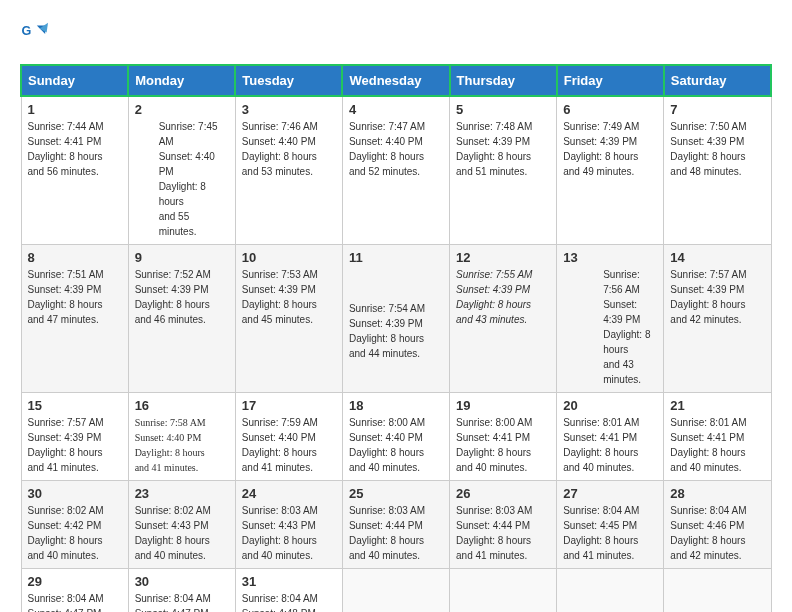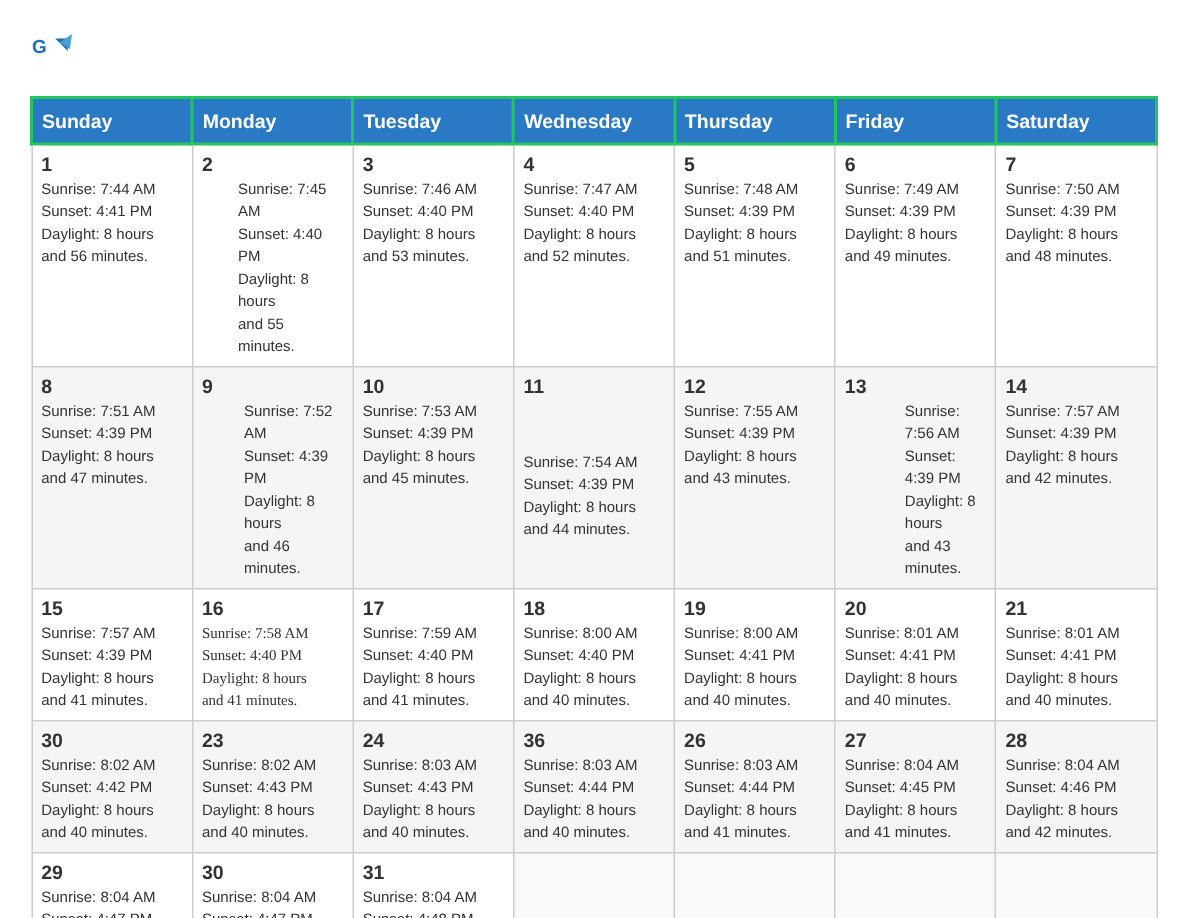--- a/index.html
+++ b/index.html
@@ -166,42 +166,42 @@
       <tr>
         <td>
           <span class="day-num">8</span>
           <div class="day-info" style="white-space: pre-line;">Sunrise: 7:51 AM
 Sunset: 4:39 PM
 Daylight: 8 hours
 and 47 minutes.</div>
         </td>
         <td>
           <span class="day-num">9</span>
-          <div class="day-info" style="white-space: pre-line; margin-left: 28px;">Sunrise: 7:52 AM
+          <div class="day-info" style="white-space: pre-line;">Sunrise: 7:52 AM
 Sunset: 4:39 PM
 Daylight: 8 hours
 and 46 minutes.</div>
         </td>
         <td>
           <span class="day-num">10</span>
           <div class="day-info" style="white-space: pre-line;">Sunrise: 7:53 AM
 Sunset: 4:39 PM
 Daylight: 8 hours
 and 45 minutes.</div>
         </td>
         <td>
           <span class="day-num">11</span>
           <div class="day-info" style="white-space: pre-line; margin-top: 36px;">Sunrise: 7:54 AM
 Sunset: 4:39 PM
 Daylight: 8 hours
 and 44 minutes.</div>
         </td>
         <td>
           <span class="day-num">12</span>
-          <div class="day-info" style="white-space: pre-line;">Sunrise: 7:55 AM
+          <div class="day-info" style="white-space: pre-line; font-style: italic;">Sunrise: 7:55 AM
 Sunset: 4:39 PM
 Daylight: 8 hours
 and 43 minutes.</div>
         </td>
         <td>
           <span class="day-num">13</span>
           <div class="day-info" style="white-space: pre-line; margin-left: 40px;">Sunrise: 7:56 AM
 Sunset: 4:39 PM
 Daylight: 8 hours
 and 43 minutes.</div>
@@ -281,21 +281,21 @@
 and 40 minutes.</div>
         </td>
         <td>
           <span class="day-num">24</span>
           <div class="day-info" style="white-space: pre-line;">Sunrise: 8:03 AM
 Sunset: 4:43 PM
 Daylight: 8 hours
 and 40 minutes.</div>
         </td>
         <td>
-          <span class="day-num">36</span>
+          <span class="day-num">25</span>
           <div class="day-info" style="white-space: pre-line;">Sunrise: 8:03 AM
 Sunset: 4:44 PM
 Daylight: 8 hours
 and 40 minutes.</div>
         </td>
         <td>
           <span class="day-num">26</span>
           <div class="day-info" style="white-space: pre-line;">Sunrise: 8:03 AM
 Sunset: 4:44 PM
 Daylight: 8 hours

